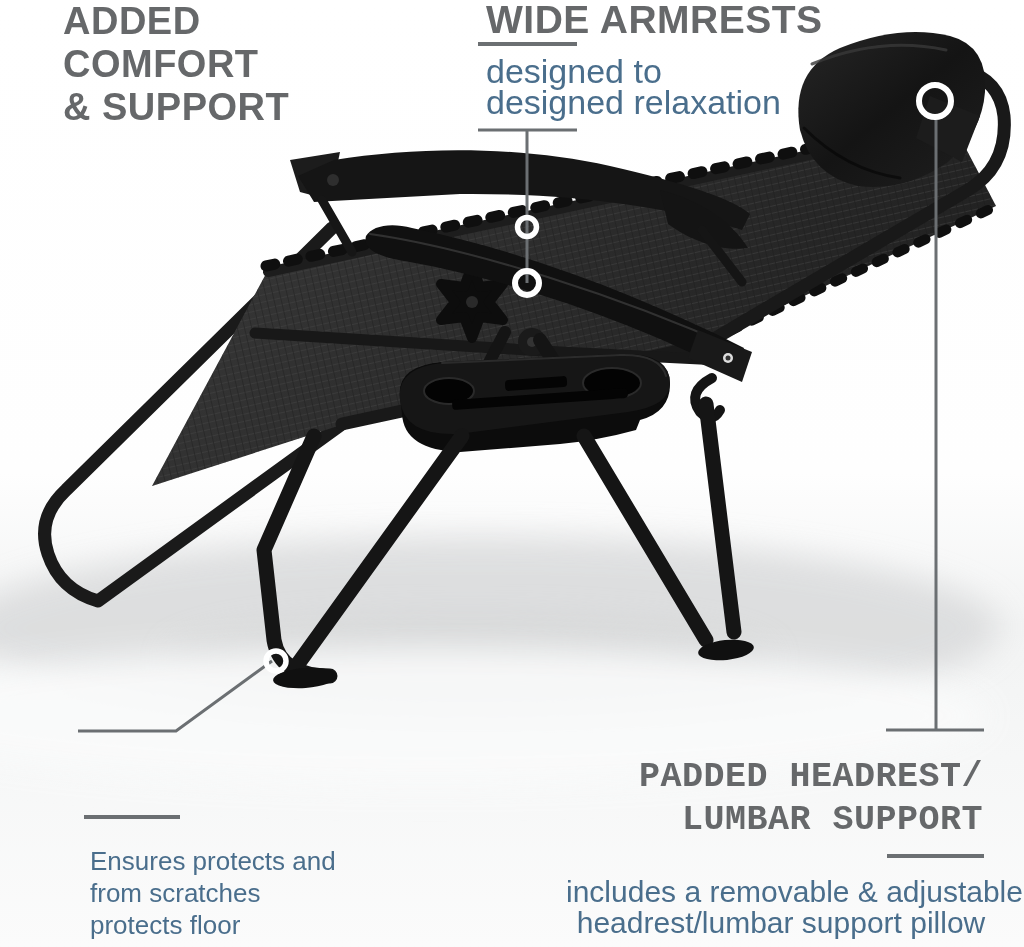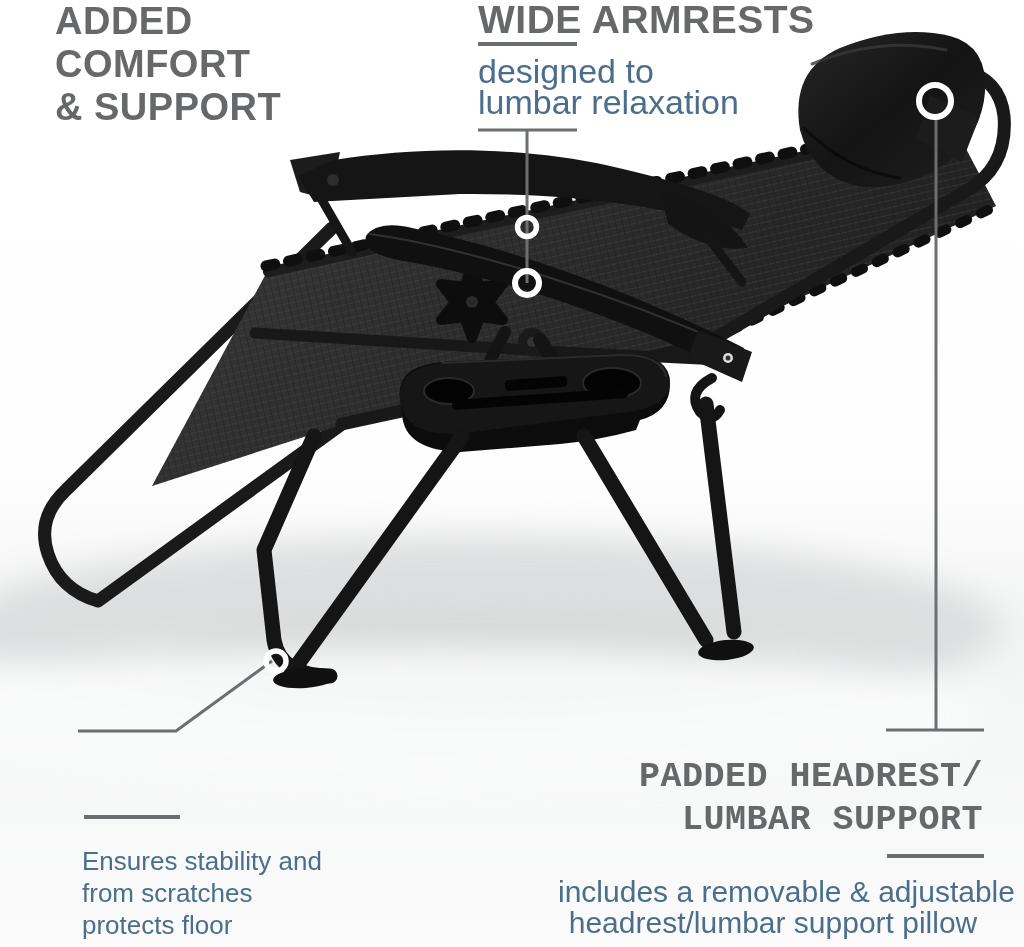--- a/index.html
+++ b/index.html
@@ -4,21 +4,21 @@
 <style>
   html,body{margin:0;padding:0;}
   .stage{
     position:relative;
     width:1024px;height:947px;
     overflow:hidden;
     background:linear-gradient(180deg,#ffffff 0%,#fefefe 50%,#f2f3f3 66%,#f6f7f7 80%,#fbfbfb 100%);
     font-family:"Liberation Sans","DejaVu Sans",sans-serif;
   }
   .stage svg{position:absolute;left:0;top:0;}
-  .txt{position:absolute;white-space:nowrap;}
+  .txt{position:absolute;white-space:nowrap;margin-left:8px;}
   .heading{font-weight:700;color:#66686a;letter-spacing:.5px;}
   .added{left:55px;top:0;font-size:38px;line-height:43px;}
   .wide{left:478px;top:1px;font-size:39px;line-height:38px;}
   .nonslip{left:85px;top:761px;font-size:35px;line-height:40px;}
   .padded{right:41px;top:756px;font-size:35px;line-height:43px;text-align:right;font-family:Liberation Mono, monospace;}
   .sub{color:#4a6e8c;font-weight:400;}
   .wide-sub{left:478px;top:56px;font-size:34px;line-height:31px;}
   .nonslip-sub{left:82px;top:845px;font-size:26px;line-height:32px;}
   .padded-sub{left:558px;top:876px;width:430px;font-size:30px;line-height:31px;text-align:center;}
   .divider{position:absolute;height:4px;background:#6b6f72;}
@@ -146,26 +146,26 @@
   <div class="txt heading added">
     <div>ADDED</div>
     <div>COMFORT</div>
     <div>&amp; SUPPORT</div>
   </div>
 
   <div class="txt heading wide">WIDE ARMRESTS</div>
   <div class="divider div-wide"></div>
   <div class="txt sub wide-sub">
     <div>designed to</div>
-    <div>lumbar relaxation</div>
+    <div>designed relaxation</div>
   </div>
 
   <div class="divider div-nonslip"></div>
   <div class="txt sub nonslip-sub">
-    <div>Ensures stability and</div>
+    <div>Ensures protects and</div>
     <div>from scratches</div>
     <div>protects floor</div>
   </div>
 
   <div class="txt heading padded">
     <div>PADDED HEADREST/</div>
     <div>LUMBAR SUPPORT</div>
   </div>
   <div class="divider div-padded"></div>
   <div class="txt sub padded-sub">

